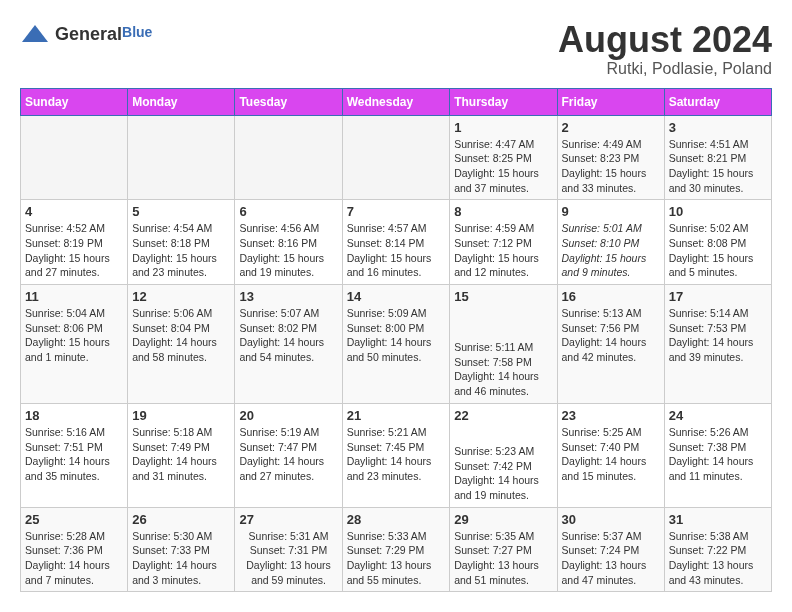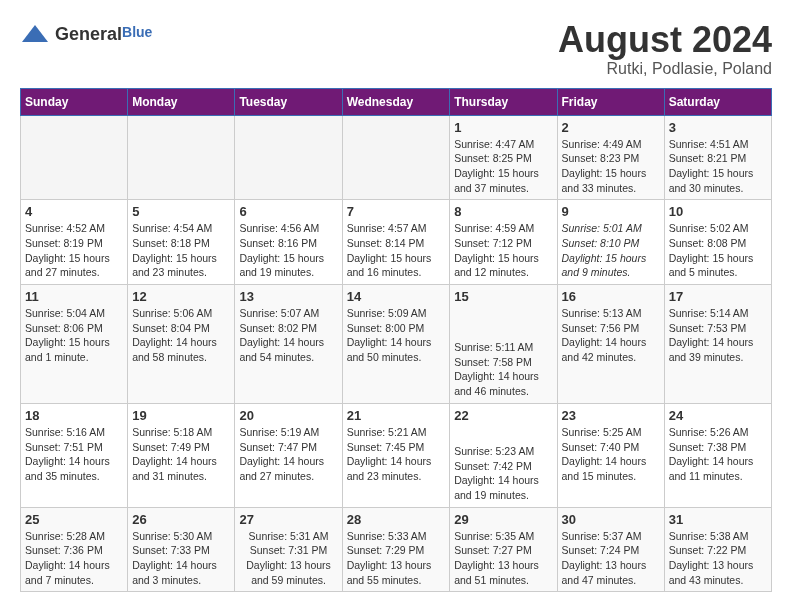--- a/index.html
+++ b/index.html
@@ -52,21 +52,21 @@
     .subtitle {
       font-size: 16px;
       color: #555;
     }
     table {
       width: 100%;
       border-collapse: collapse;
       font-size: 11px;
     }
     thead tr {
-      background-color: #701a75;
+      background-color: #d946ef;
       color: #fff;
     }
     thead th {
       padding: 6px 4px;
       text-align: left;
       font-weight: bold;
       font-size: 12px;
       border: 1px solid #3a6db5;
     }
     tbody tr {

